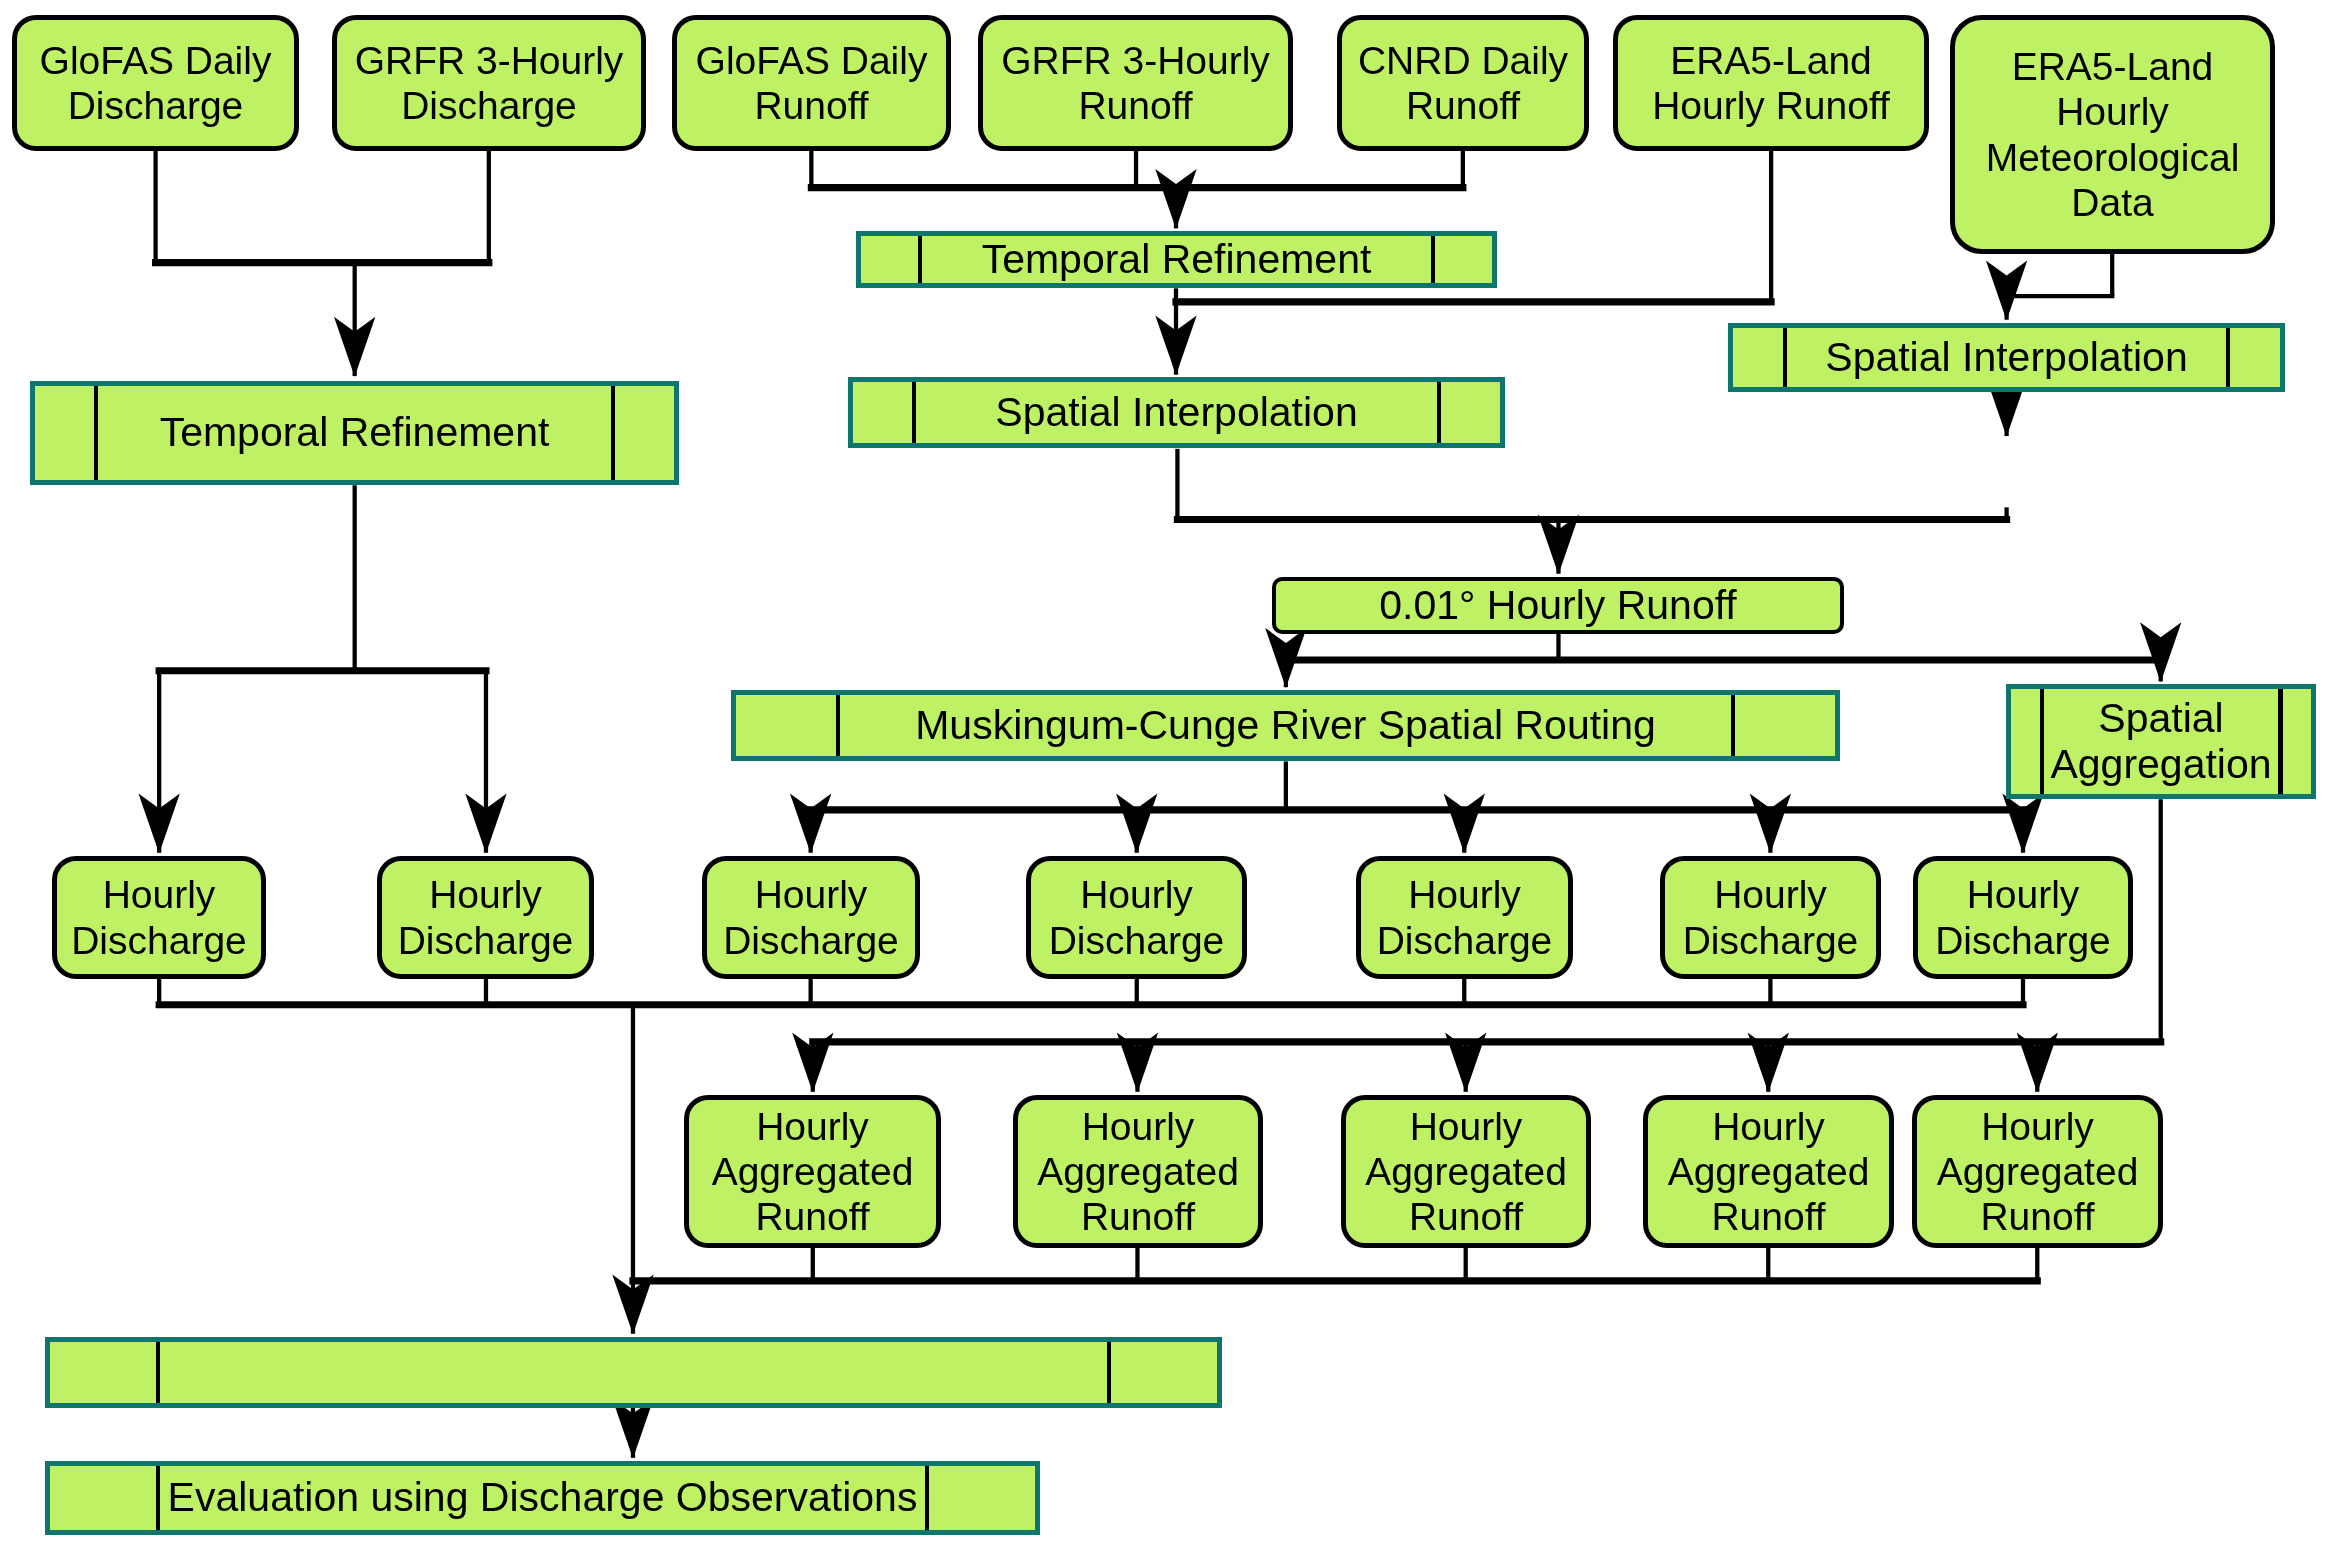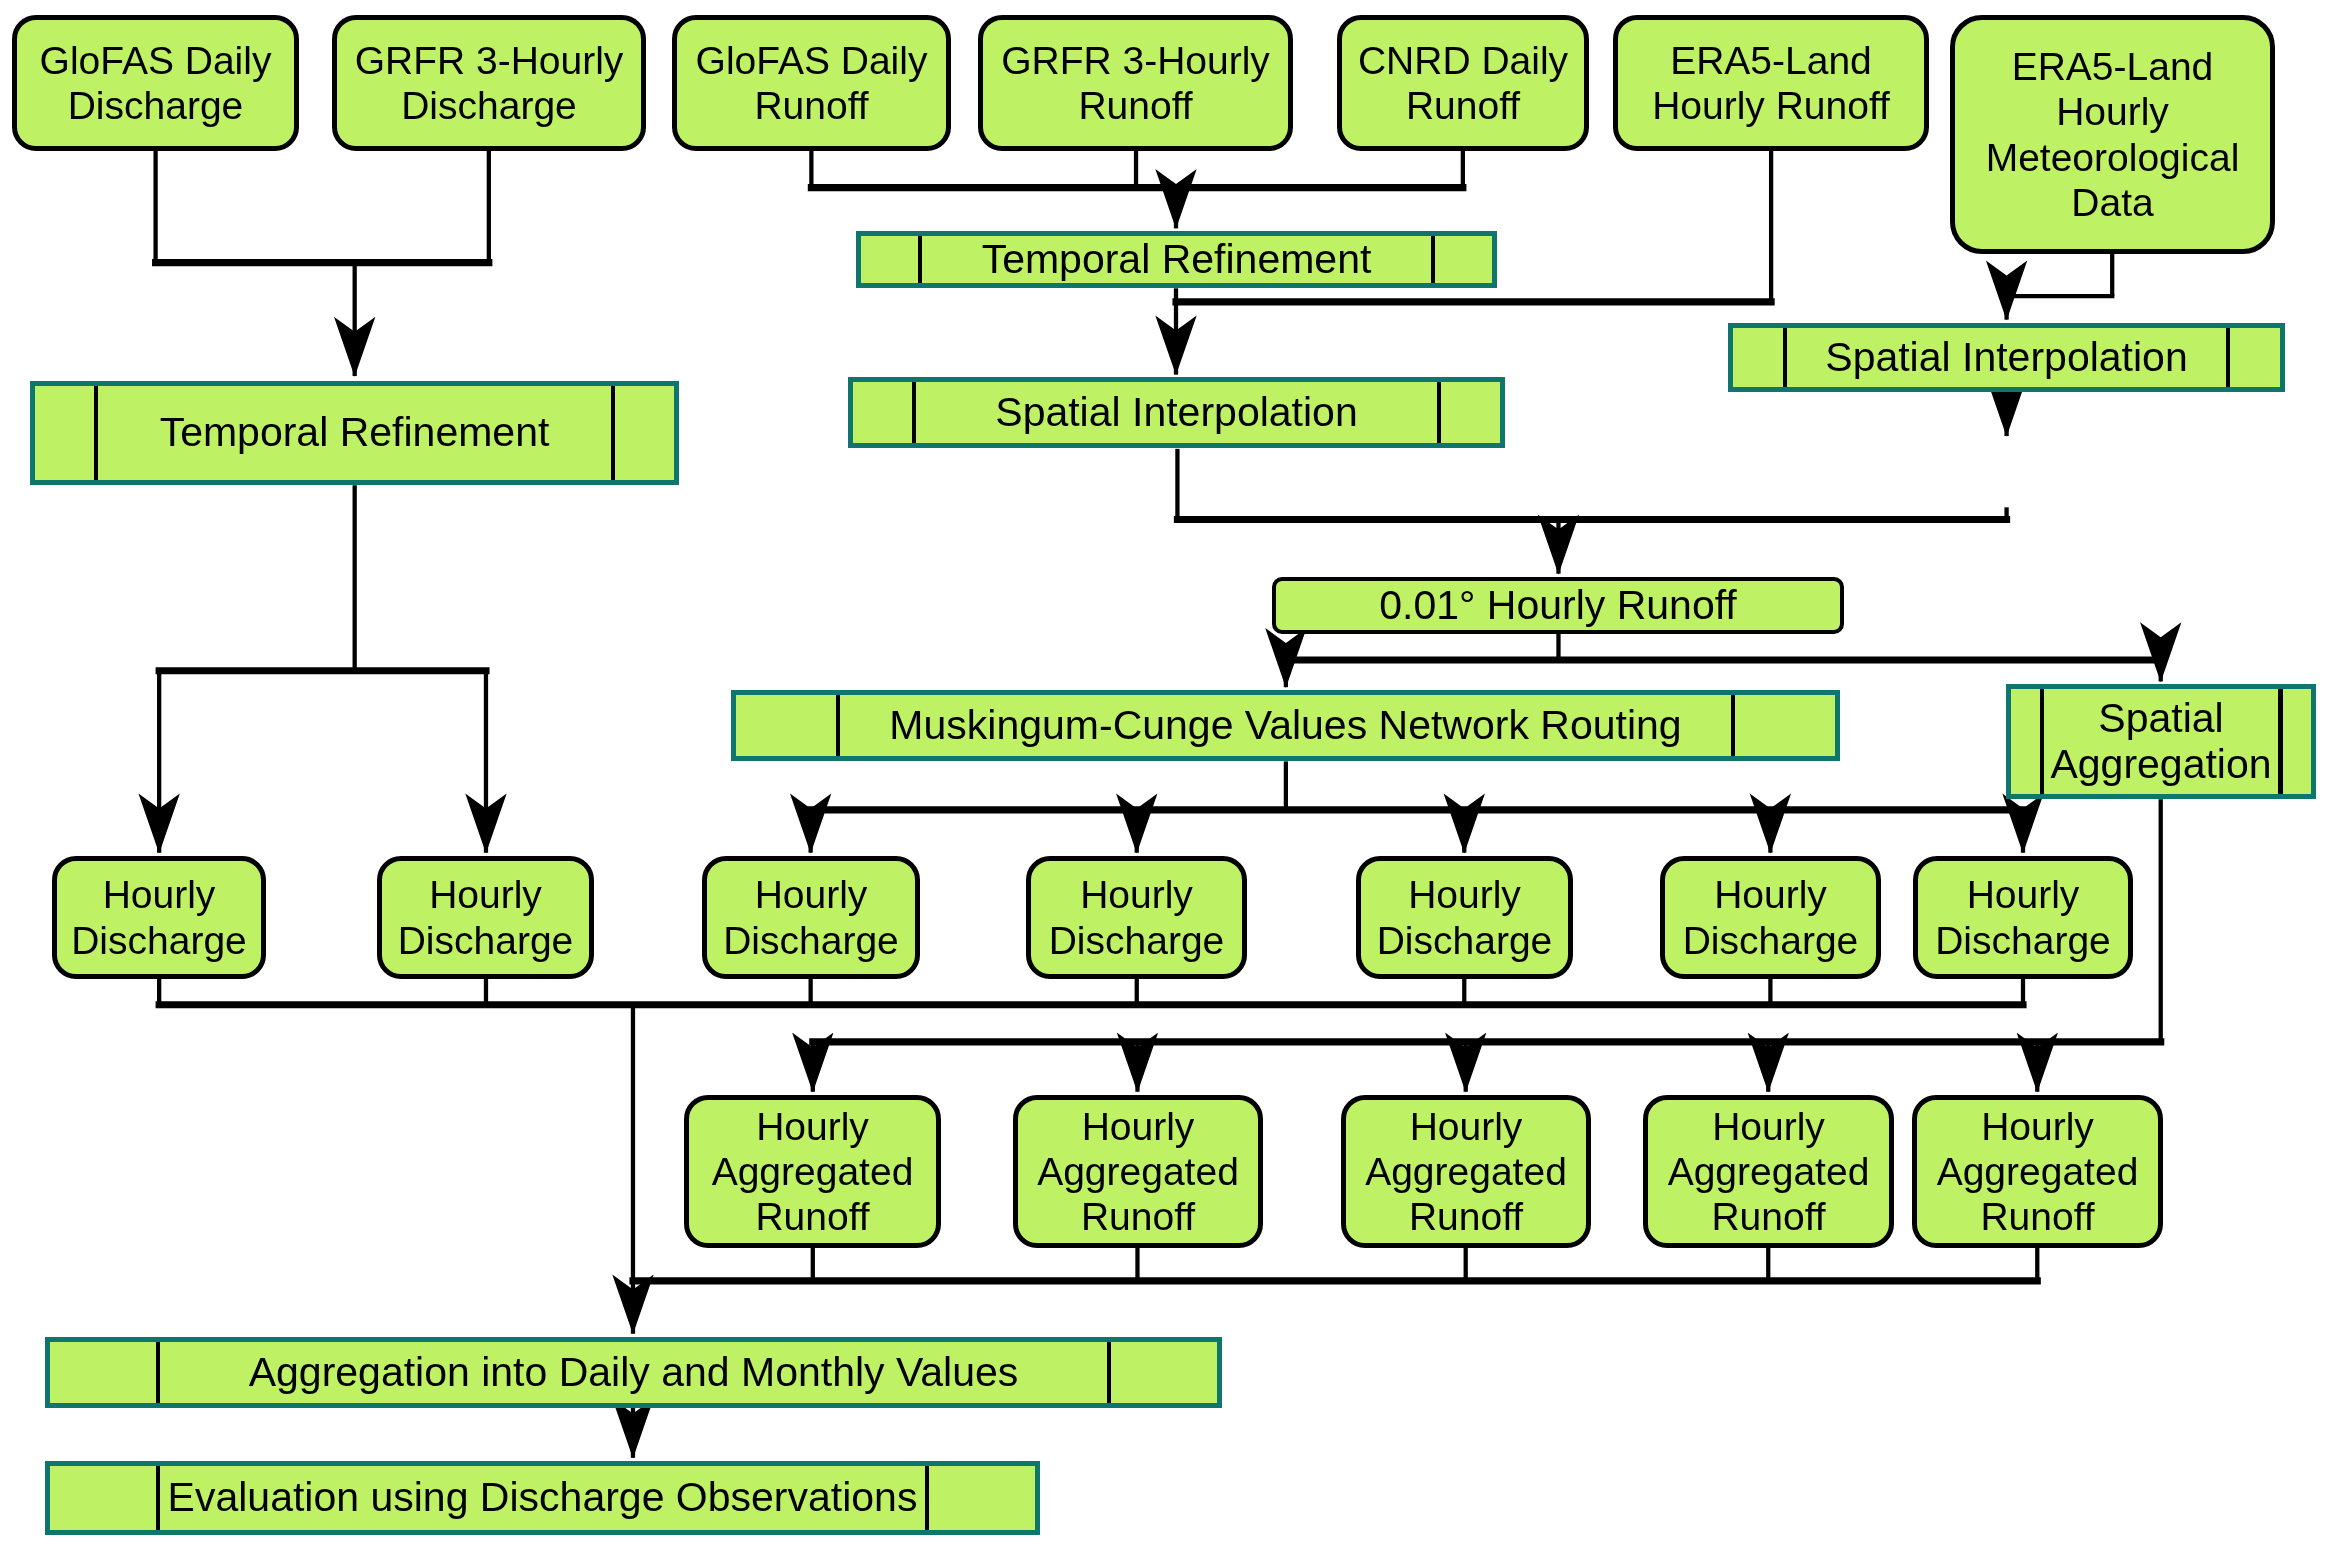--- a/index.html
+++ b/index.html
@@ -157,21 +157,21 @@
     <span class="lbl">Spatial Interpolation</span>
   </div>
 
   <div class="box pill" style="left:1272px;top:577px;width:572px;height:57px;">
     <span class="lbl">0.01° Hourly Runoff</span>
   </div>
 
   <div class="box process" style="left:731px;top:690px;width:1109px;height:71px;">
     <span class="pp-bar" style="left:100px;"></span>
     <span class="pp-bar" style="right:100px;"></span>
-    <span class="lbl">Muskingum-Cunge Values Network Routing</span>
+    <span class="lbl">Muskingum-Cunge River Spatial Routing</span>
   </div>
   <div class="box process" style="left:2006px;top:684px;width:310px;height:115px;">
     <span class="pp-bar" style="left:28.5px;"></span>
     <span class="pp-bar" style="right:28.5px;"></span>
     <span class="lbl">Spatial
 Aggregation</span>
   </div>
 
   <div class="box node" style="left:52px;top:856px;width:214px;height:123px;">
     <span class="lbl">Hourly
@@ -224,21 +224,20 @@
   </div>
   <div class="box node" style="left:1912px;top:1095px;width:251px;height:153px;">
     <span class="lbl">Hourly
 Aggregated
 Runoff</span>
   </div>
 
   <div class="box process" style="left:45px;top:1337px;width:1177px;height:71px;">
     <span class="pp-bar" style="left:106px;"></span>
     <span class="pp-bar" style="right:106px;"></span>
-    <span class="lbl">Aggregation into Daily and Monthly Values</span>
   </div>
   <div class="box process" style="left:45px;top:1461px;width:995px;height:74px;">
     <span class="pp-bar" style="left:106px;"></span>
     <span class="pp-bar" style="right:106px;"></span>
     <span class="lbl">Evaluation using Discharge Observations</span>
   </div>
 
 </div>
 
 

